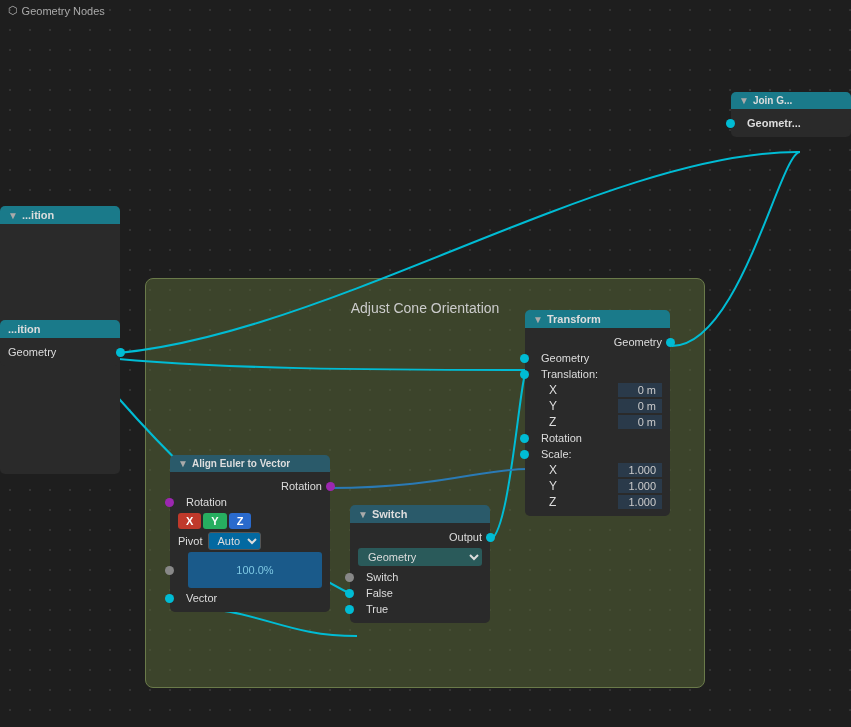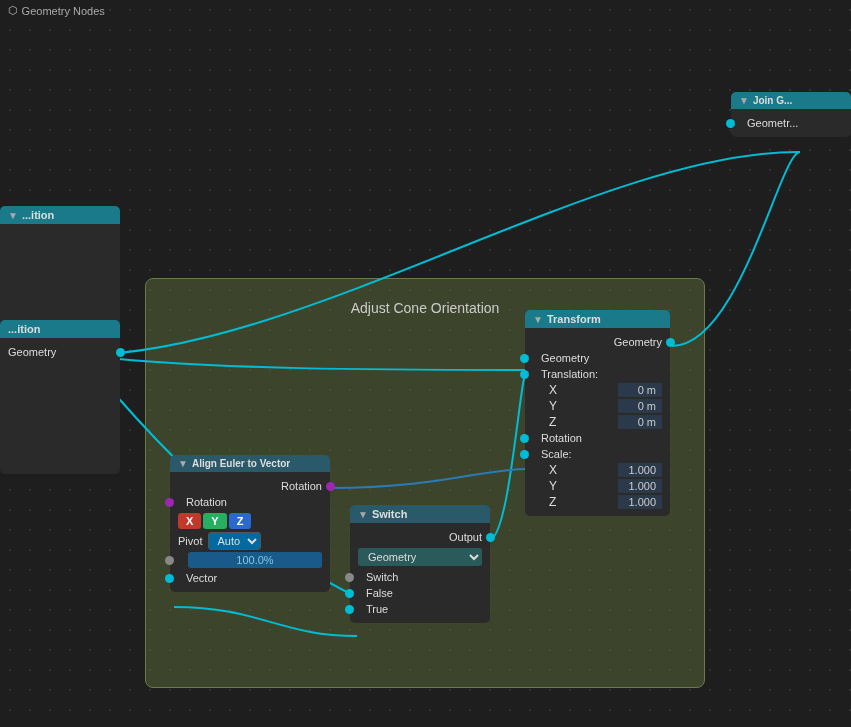--- a/index.html
+++ b/index.html
@@ -209,21 +209,21 @@
       width: 100%; height: 100%;
       z-index: 7;
       pointer-events: none;
     }
 
     .factor-field {
       background: #1a5a8a;
       border: none;
       border-radius: 3px;
       color: #7ec8e3;
-      padding: 2px 6px;
+      padding: 12px 6px;
       font-size: 11px;
       width: 100%;
       text-align: center;
     }
 
     .collapse-arrow {
       font-size: 10px;
       color: #aaa;
     }
   </style>
@@ -282,21 +282,21 @@
 </div>
 
 <div class="node join-geo-node">
   <div class="node-header header-dark-teal" style="font-size:10px;">
     <span class="collapse-arrow">▼</span>
     <span>Join G...</span>
   </div>
   <div class="node-body body-dark">
     <div class="node-row">
       <span class="socket sock-teal socket-left"></span>
-      <span style="padding-left:8px;">Geometr...</span>
+      <span style="padding-left:8px;font-weight:bold;">Geometr...</span>
     </div>
   </div>
 </div>
 
 <div class="node transform-node">
   <div class="node-header header-dark-teal">
     <span class="collapse-arrow">▼</span>
     <span>Transform</span>
   </div>
   <div class="node-body body-dark">

